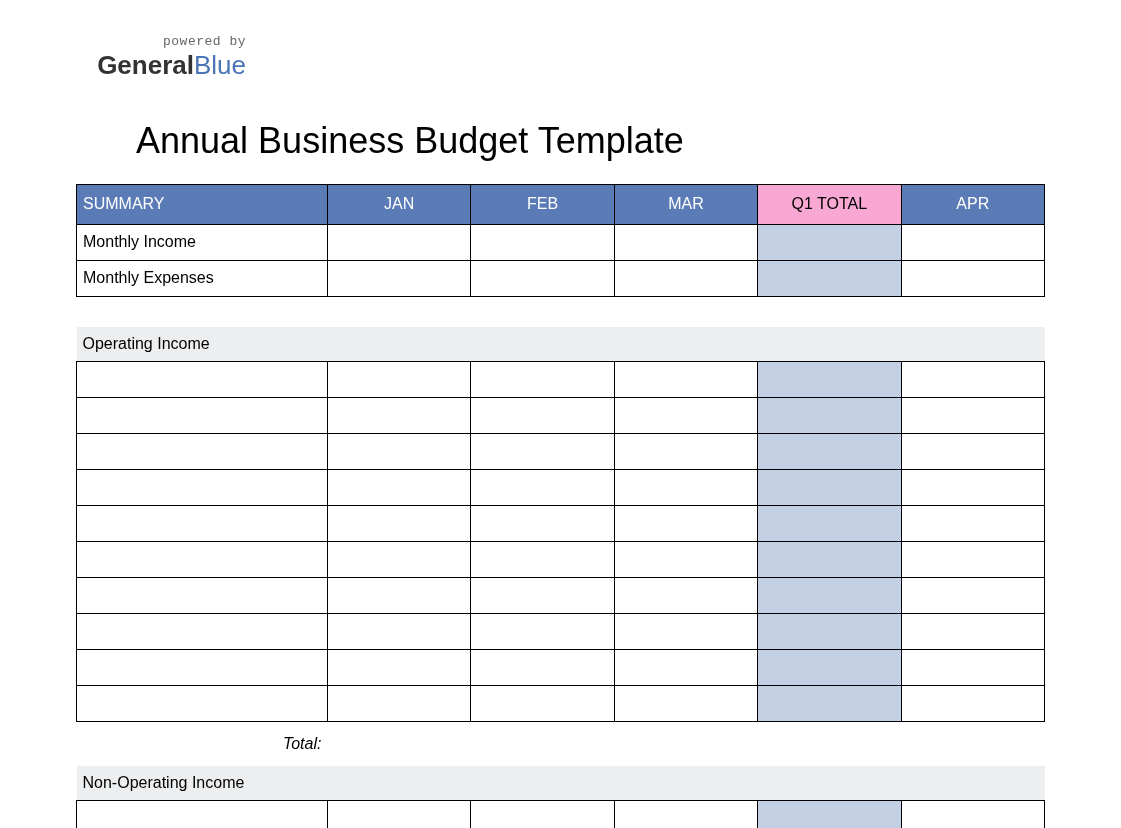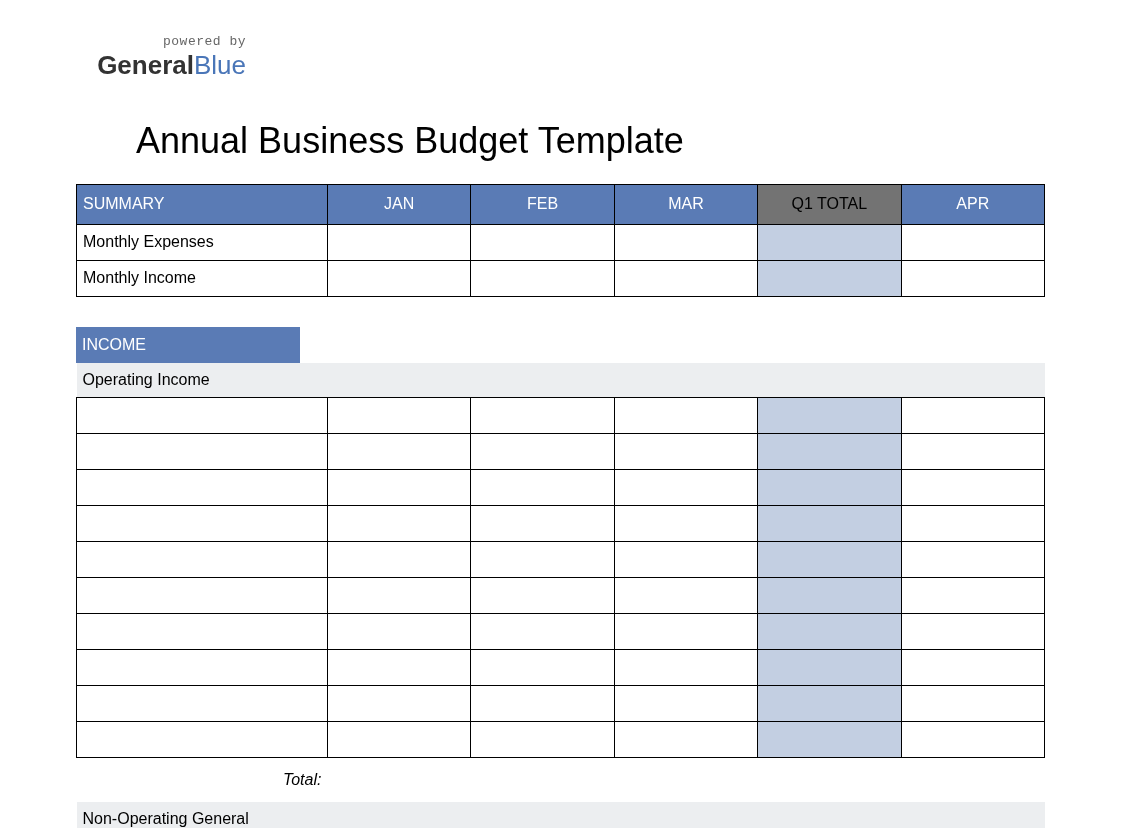--- a/index.html
+++ b/index.html
@@ -31,21 +31,21 @@
     background: #5a7bb5;
     color: #fff;
     text-align: center;
     font-weight: 400;
     height: 40px;
     font-size: 16px;
     border: 1px solid #000;
   }
   .hdr.left { text-align: left; padding-left: 6px; }
   .shade { background: #c3cfe2; }
-  .shade2 { background: #737373; }
+  .shade2 { background: #f9a8d4; }
   .center { text-align: center; }
   .col-label { width: 224px; }
   .col-month { width: 128px; }
   .col-q { width: 128px; }
   .spacer { height: 30px; }
   .section-pill {
     display: inline-block;
     background: #5a7bb5;
     color: #fff;
     width: 224px;
@@ -90,42 +90,41 @@
   <tbody>
       <tr>
     <th class="hdr left">SUMMARY</th>
     <th class="hdr">JAN</th>
     <th class="hdr">FEB</th>
     <th class="hdr">MAR</th>
     <th class="hdr shade2" style="color:#000;">Q1 TOTAL</th>
     <th class="hdr">APR</th>
   </tr>
   <tr>
-    <td class="cell">Monthly Expenses</td>
+    <td class="cell">Monthly Income</td>
     <td class="cell"></td>
     <td class="cell"></td>
     <td class="cell"></td>
     <td class="cell shade"></td>
     <td class="cell"></td>
   </tr>
   <tr>
-    <td class="cell">Monthly Income</td>
+    <td class="cell">Monthly Expenses</td>
     <td class="cell"></td>
     <td class="cell"></td>
     <td class="cell"></td>
     <td class="cell shade"></td>
     <td class="cell"></td>
   </tr>
 </tbody>
   </table>
 
 <div class="spacer"></div>
 
 <div>
-  <div class="section-pill">INCOME</div>
 
   <table>
     <colgroup>
       <col class="col-label">
         <col class="col-month">
         <col class="col-month">
         <col class="col-month">
         <col class="col-q">
         <col class="col-month">
     </colgroup>
@@ -229,21 +228,21 @@
     <colgroup>
       <col class="col-label">
         <col class="col-month">
         <col class="col-month">
         <col class="col-month">
         <col class="col-q">
         <col class="col-month">
     </colgroup>
     <tbody>
         <tr class="subhead-row">
-      <td colspan="6">Non-Operating General</td>
+      <td colspan="6">Non-Operating Income</td>
     </tr>
     <tr>
           <td class="cell"></td>
           <td class="cell"></td>
           <td class="cell"></td>
           <td class="cell"></td>
           <td class="cell shade"></td>
           <td class="cell"></td>
         </tr>
     <tr>

